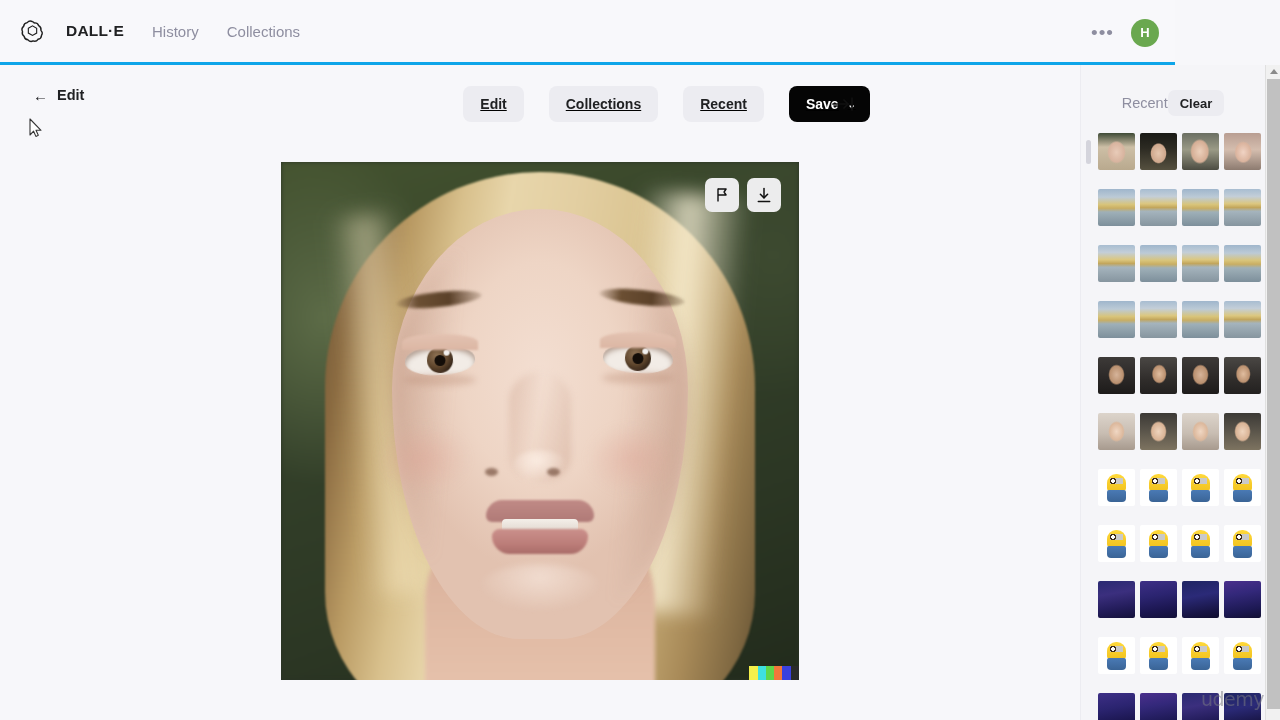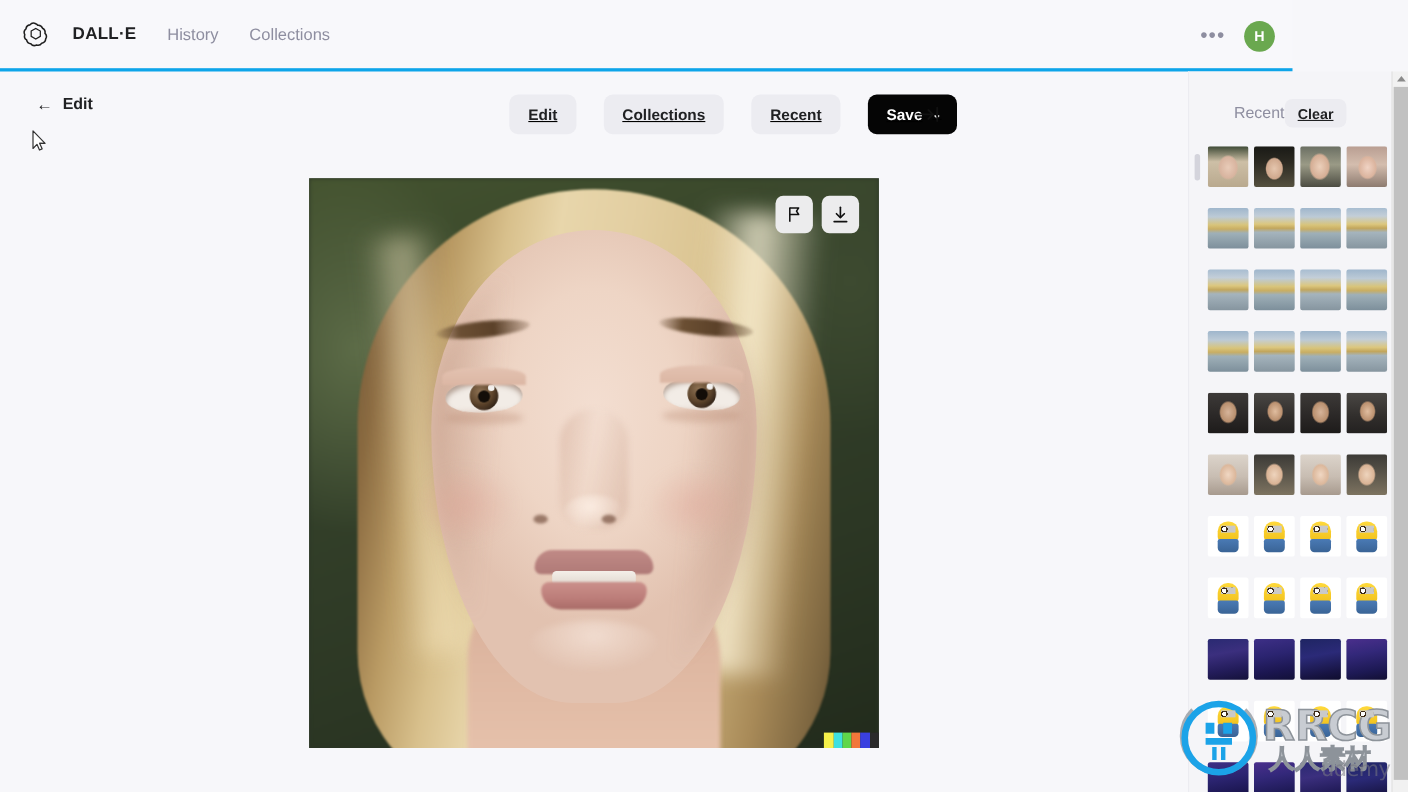--- a/index.html
+++ b/index.html
@@ -240,21 +240,21 @@
     background: #f5f5f8; border-left: 1px solid #ececf1;
   }
   .sb-head {
     position: absolute; left: 0; top: 21px; width: 180px; height: 34px;
     display: flex; align-items: center; justify-content: center; padding: 0 18px 0 22px;
   }
   .sb-title { font-size: 14.5px; color: #8e8ea0; }
   .clear-btn {
     height: 26px; padding: 0 12px; border-radius: 7px;
     background: #ececf1; color: #202123; font-size: 13px; font-weight: bold;
-    display: flex; align-items: center; cursor: pointer; border: none; font-family: inherit; text-decoration: underline;
+    display: flex; align-items: center; cursor: pointer; border: none; font-family: inherit;
   }
   .sb-scroll-handle {
     position: absolute; left: 5px; top: 75px; width: 5px; height: 24px;
     background: #d4d4dc; border-radius: 3px; cursor: pointer;
   }
   .thumb-grid {
     position: absolute; left: 17px; top: 68px; width: 163px;
     display: flex; flex-direction: column; gap: 19px;
   }
   .thumb-row { display: flex; gap: 0; justify-content: space-between; }
@@ -555,31 +555,20 @@
       </div>
   </div>
 
   <div class="browser-scrollbar">
     <div class="sb-arrow-up">
         <span></span>
       </div>
     <div class="sb-thumb-track"></div>
   </div>
 
-  <div class="wm-rrcg">
-    <svg width="218" height="86" viewBox="0 0 218 86">
-      <g fill="none" stroke="#9aa0a6" stroke-width="3" opacity="0.85">
-        <path d="M22 20a34 34 0 1 0 48 0"></path>
-      </g>
-      <circle cx="46" cy="46" r="31" fill="none" stroke="#1ba3e8" stroke-width="6"></circle>
-      <path d="M34 32h8v10h-8z M50 32h8v10h-8z M34 46h24v6H34z M40 54h4v12h-4z M48 54h4v12h-4z" fill="#1ba3e8"></path>
-      <text x="86" y="48" font-family="'DejaVu Sans',sans-serif" font-size="38" font-weight="bold" fill="#c8ccd2" stroke="#8d939a" stroke-width="1.4">RRCG</text>
-      <text x="92" y="72" font-family="'DejaVu Sans',sans-serif" font-size="23" font-weight="bold" fill="#c8ccd2" stroke="#8d939a" stroke-width="1.2">人人素材</text>
-    </svg>
-  </div>
   <div class="wm-udemy">udemy</div>
 
   <div class="cursor">
     <svg width="14" height="20" viewBox="0 0 14 20">
       <path d="M1 1l0 16 3.6-3.8 2.3 5.2 2.4-1.1-2.3-5.1 5 .1z" fill="#fff" stroke="#333" stroke-width="1.1" stroke-linejoin="round"></path>
     </svg>
   </div>
 
 </div>
 

